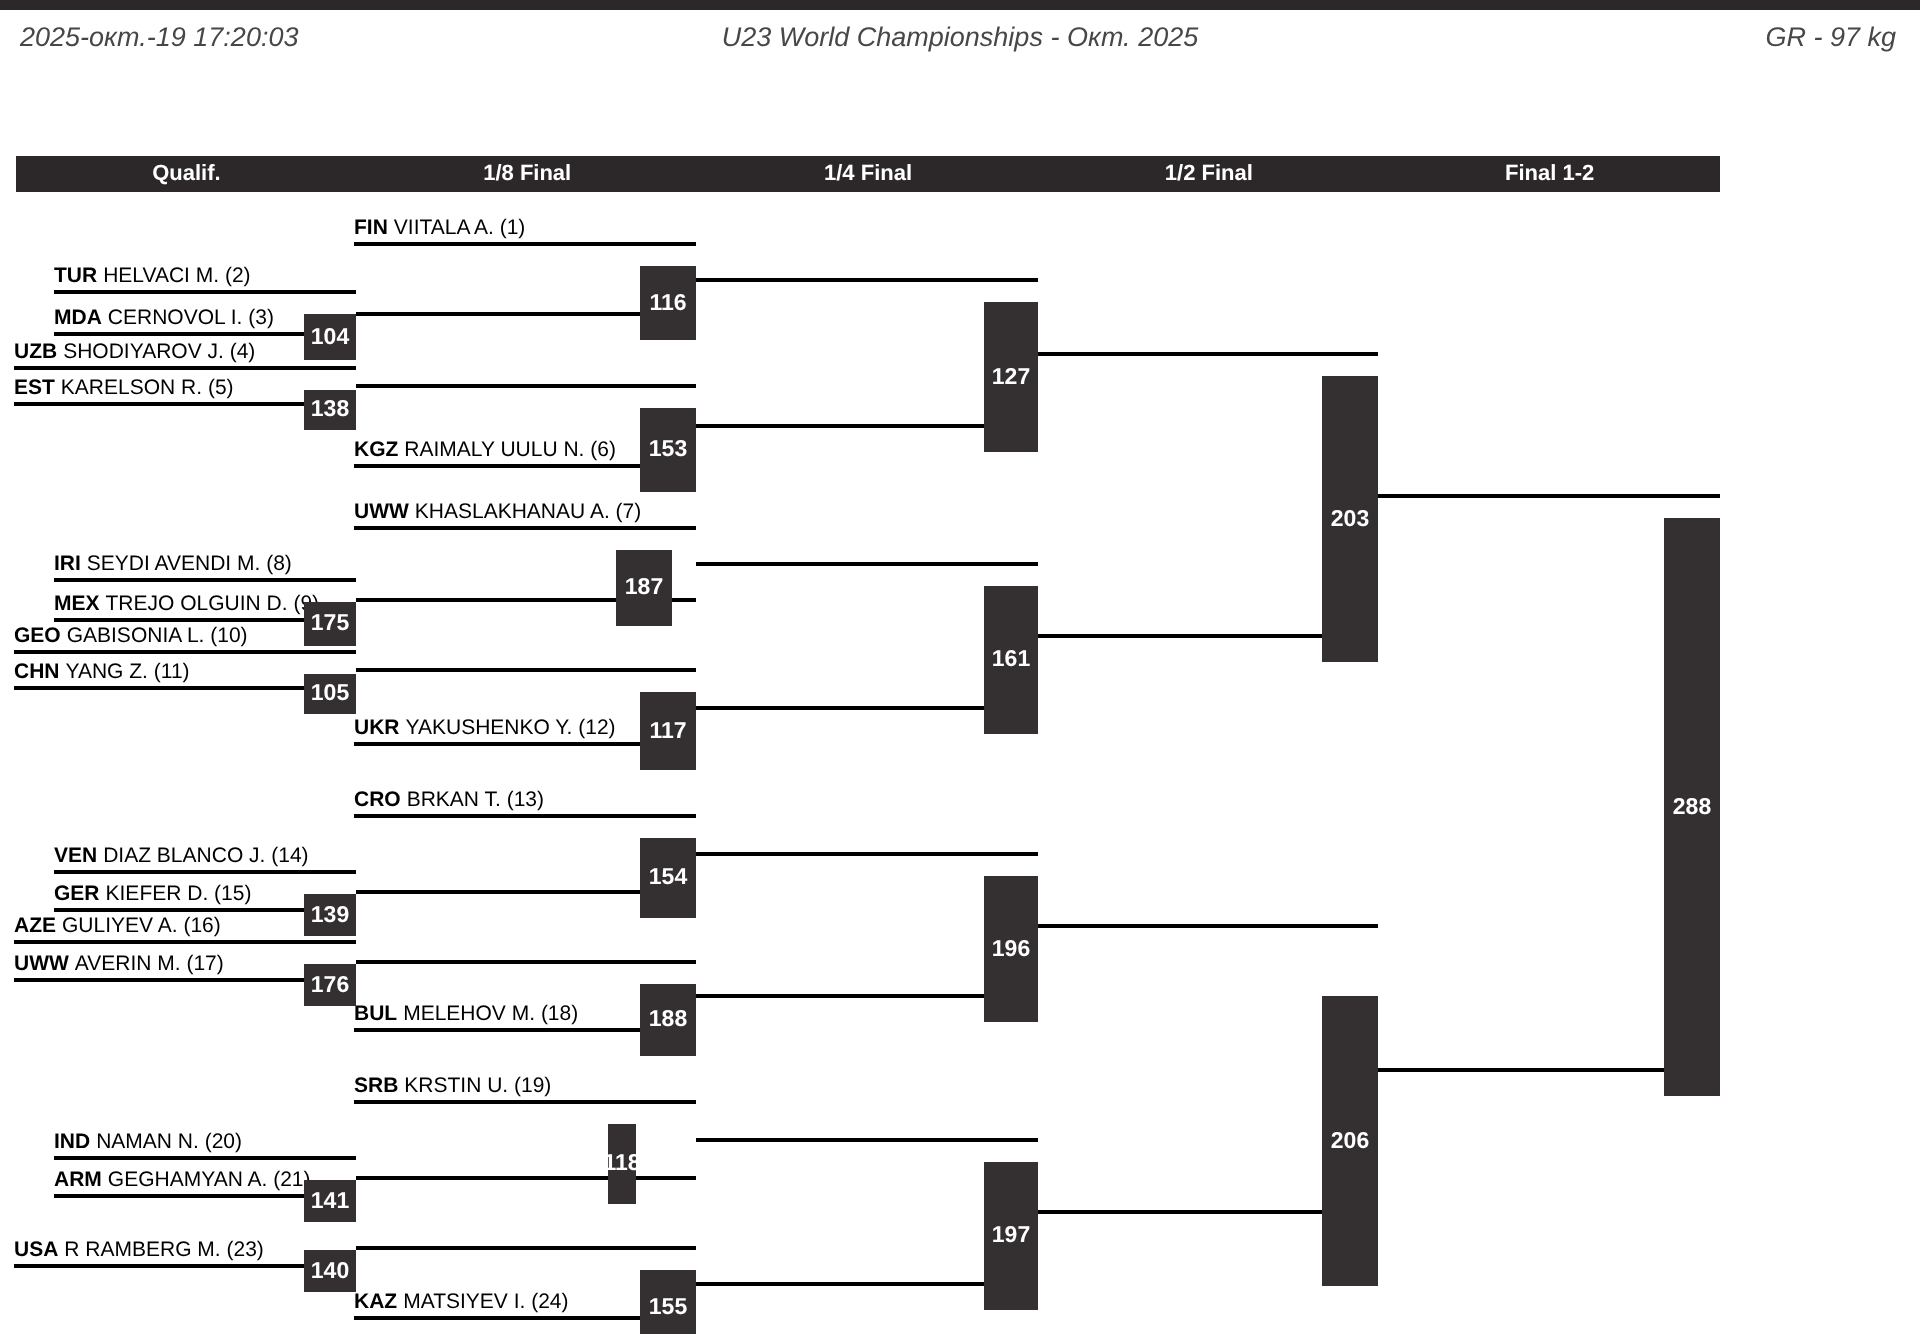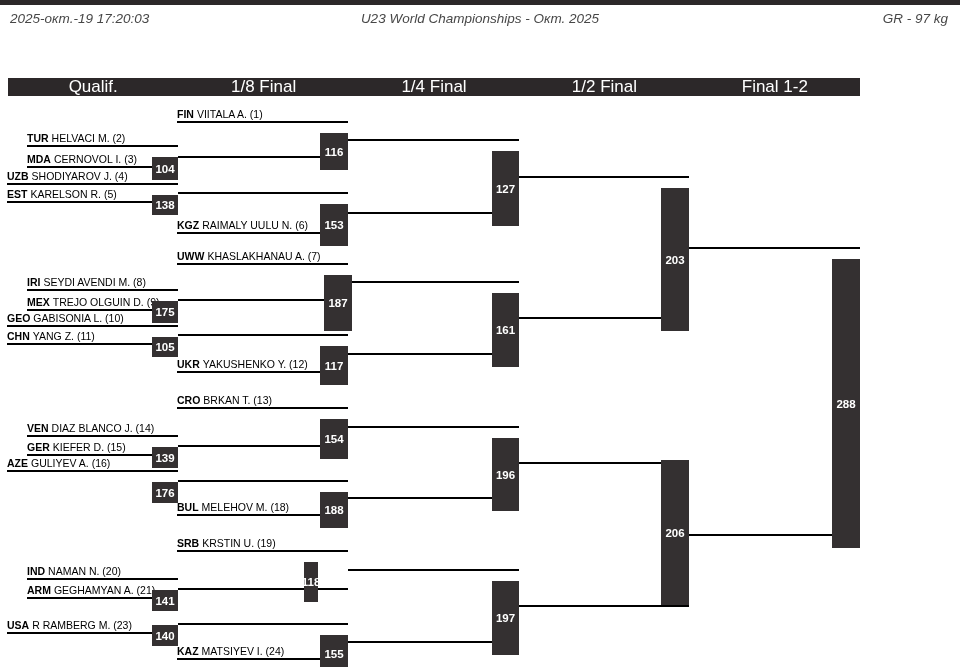--- a/index.html
+++ b/index.html
@@ -11,21 +11,21 @@
   .docline{position:absolute;top:11px;font-style:italic;font-size:13.5px;color:var(--hdrtext,#474747);white-space:nowrap;}
   .doc-left{left:10px;}
   .doc-center{left:0;width:960px;text-align:center;}
   .doc-right{right:12px;text-align:right;}
   .roundbar{
     position:absolute;left:8px;top:78px;width:852px;height:18px;background:var(--bar,#2c2829);
     display:flex;
   }
   .roundbar .cell{
     flex:1;display:flex;align-items:center;justify-content:center;
-    color:#fff;font-weight:normal;font-size:17px;line-height:18px;
+    color:#fff;font-weight:bold;font-size:11px;line-height:18px;
   }
   .row{
     position:absolute;height:14px;border-bottom:2px solid #000;
     font-size:10.5px;line-height:14px;white-space:nowrap;overflow:visible;
   }
   .row b{font-weight:bold;margin-right:3px;}
   .hl{position:absolute;height:2px;background:#000;}
   .badge{
     position:absolute;background:var(--badge,#343031);color:#fff;
     display:flex;align-items:center;justify-content:center;
@@ -62,20 +62,21 @@
   <div class="row" style="left:27px;top:275px;width:151px"><b>IRI</b><span>SEYDI AVENDI M. (8)</span></div>
   <div class="row" style="left:27px;top:295px;width:151px"><b>MEX</b><span>TREJO OLGUIN D. (9)</span></div>
   <div class="row" style="left:7px;top:311px;width:171px"><b>GEO</b><span>GABISONIA L. (10)</span></div>
   <div class="row" style="left:7px;top:329px;width:171px"><b>CHN</b><span>YANG Z. (11)</span></div>
   <div class="row" style="left:177px;top:357px;width:171px"><b>UKR</b><span>YAKUSHENKO Y. (12)</span></div>
 
   <div class="row" style="left:177px;top:393px;width:171px"><b>CRO</b><span>BRKAN T. (13)</span></div>
   <div class="row" style="left:27px;top:421px;width:151px"><b>VEN</b><span>DIAZ BLANCO J. (14)</span></div>
   <div class="row" style="left:27px;top:440px;width:151px"><b>GER</b><span>KIEFER D. (15)</span></div>
   <div class="row" style="left:7px;top:456px;width:171px"><b>AZE</b><span>GULIYEV A. (16)</span></div>
+  <div class="row" style="left:7px;top:475px;width:171px"><b>UWW</b><span>AVERIN M. (17)</span></div>
   <div class="row" style="left:177px;top:500px;width:171px"><b>BUL</b><span>MELEHOV M. (18)</span></div>
 
   <div class="row" style="left:177px;top:536px;width:171px"><b>SRB</b><span>KRSTIN U. (19)</span></div>
   <div class="row" style="left:27px;top:564px;width:151px"><b>IND</b><span>NAMAN N. (20)</span></div>
   <div class="row" style="left:27px;top:583px;width:151px"><b>ARM</b><span>GEGHAMYAN A. (21)</span></div>
   <div class="row" style="left:7px;top:618px;width:171px"><b>USA</b><span>R RAMBERG M. (23)</span></div>
   <div class="row" style="left:177px;top:644px;width:171px"><b>KAZ</b><span>MATSIYEV I. (24)</span></div>
 
   <div class="hl" style="left:178px;top:156px;width:170px"></div>
   <div class="hl" style="left:178px;top:192px;width:170px"></div>
@@ -107,30 +108,30 @@
   <div class="badge" style="left:152px;top:183px;width:26px;height:20px">138</div>
   <div class="badge" style="left:152px;top:289px;width:26px;height:22px">175</div>
   <div class="badge" style="left:152px;top:325px;width:26px;height:20px">105</div>
   <div class="badge" style="left:152px;top:435px;width:26px;height:21px">139</div>
   <div class="badge" style="left:152px;top:470px;width:26px;height:21px">176</div>
   <div class="badge" style="left:152px;top:578px;width:26px;height:21px">141</div>
   <div class="badge" style="left:152px;top:613px;width:26px;height:21px">140</div>
 
   <div class="badge" style="left:320px;top:121px;width:28px;height:37px">116</div>
   <div class="badge" style="left:320px;top:192px;width:28px;height:42px">153</div>
-  <div class="badge" style="left:324px;top:263px;width:28px;height:56px">187</div>
+  <div class="badge" style="left:308px;top:263px;width:28px;height:38px">187</div>
   <div class="badge" style="left:320px;top:334px;width:28px;height:39px">117</div>
   <div class="badge" style="left:320px;top:407px;width:28px;height:40px">154</div>
   <div class="badge" style="left:320px;top:480px;width:28px;height:36px">188</div>
   <div class="badge" style="left:304px;top:550px;width:14px;height:40px">118</div>
   <div class="badge" style="left:320px;top:623px;width:28px;height:37px">155</div>
 
   <div class="badge" style="left:492px;top:139px;width:27px;height:75px">127</div>
   <div class="badge" style="left:492px;top:281px;width:27px;height:74px">161</div>
   <div class="badge" style="left:492px;top:426px;width:27px;height:73px">196</div>
   <div class="badge" style="left:492px;top:569px;width:27px;height:74px">197</div>
 
   <div class="badge" style="left:661px;top:176px;width:28px;height:143px">203</div>
-  <div class="badge" style="left:661px;top:448px;width:28px;height:145px">206</div>
+  <div class="badge" style="left:661px;top:486px;width:28px;height:145px">206</div>
 
   <div class="badge" style="left:832px;top:247px;width:28px;height:289px">288</div>
 
 </div>
 
 </body></html>

